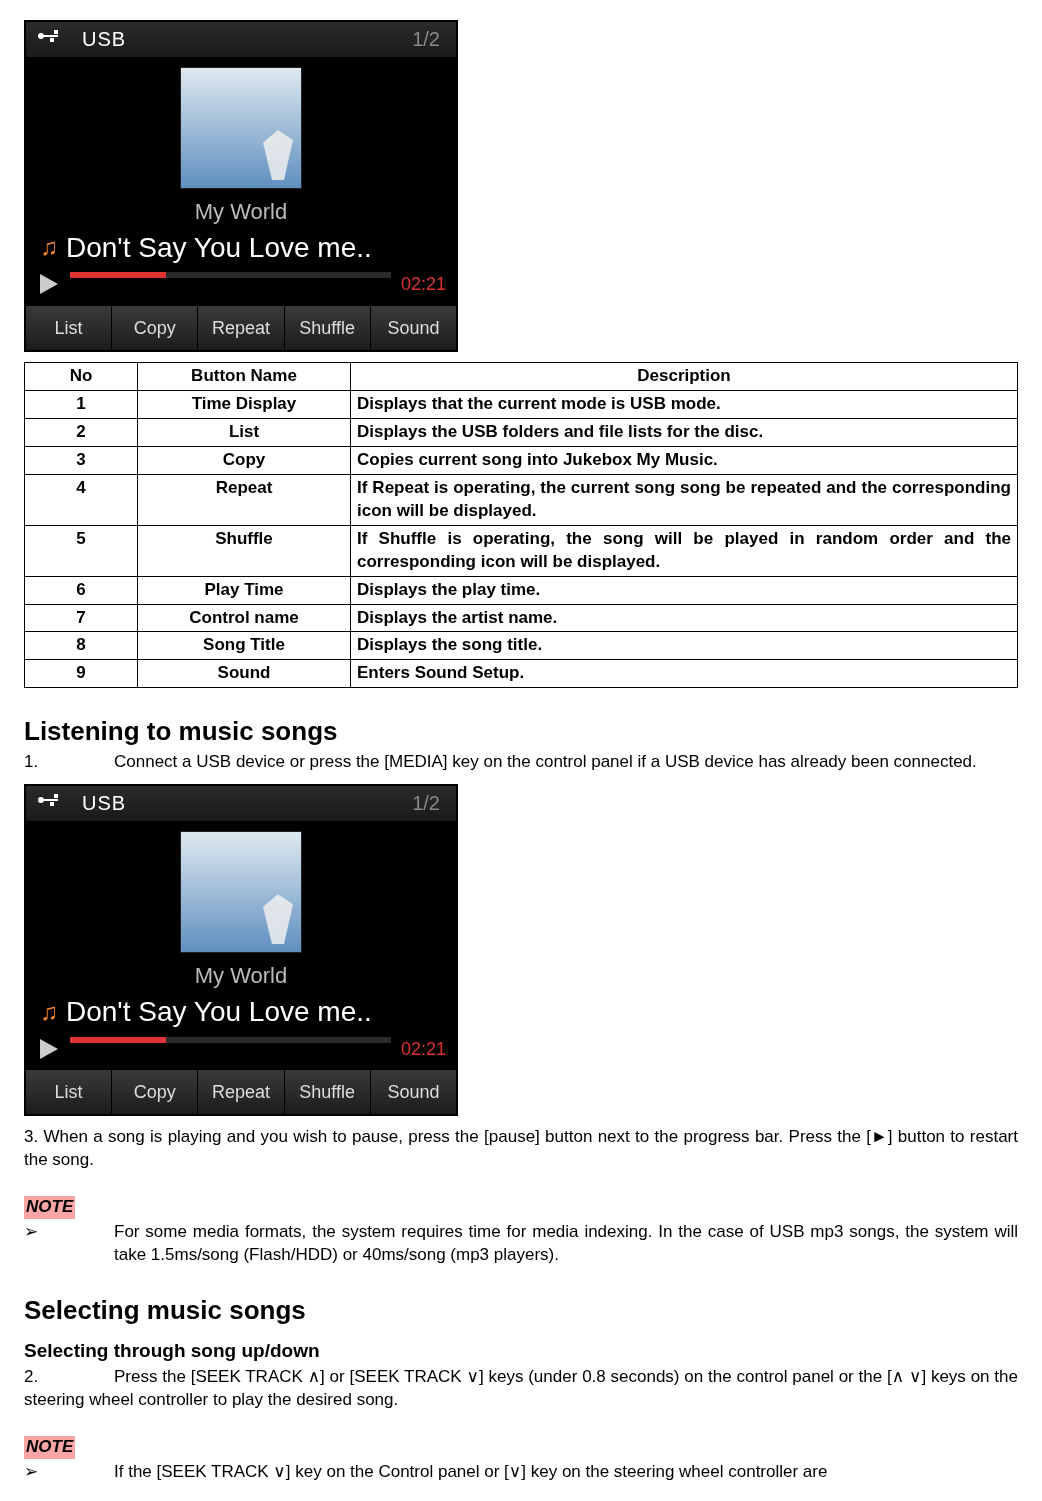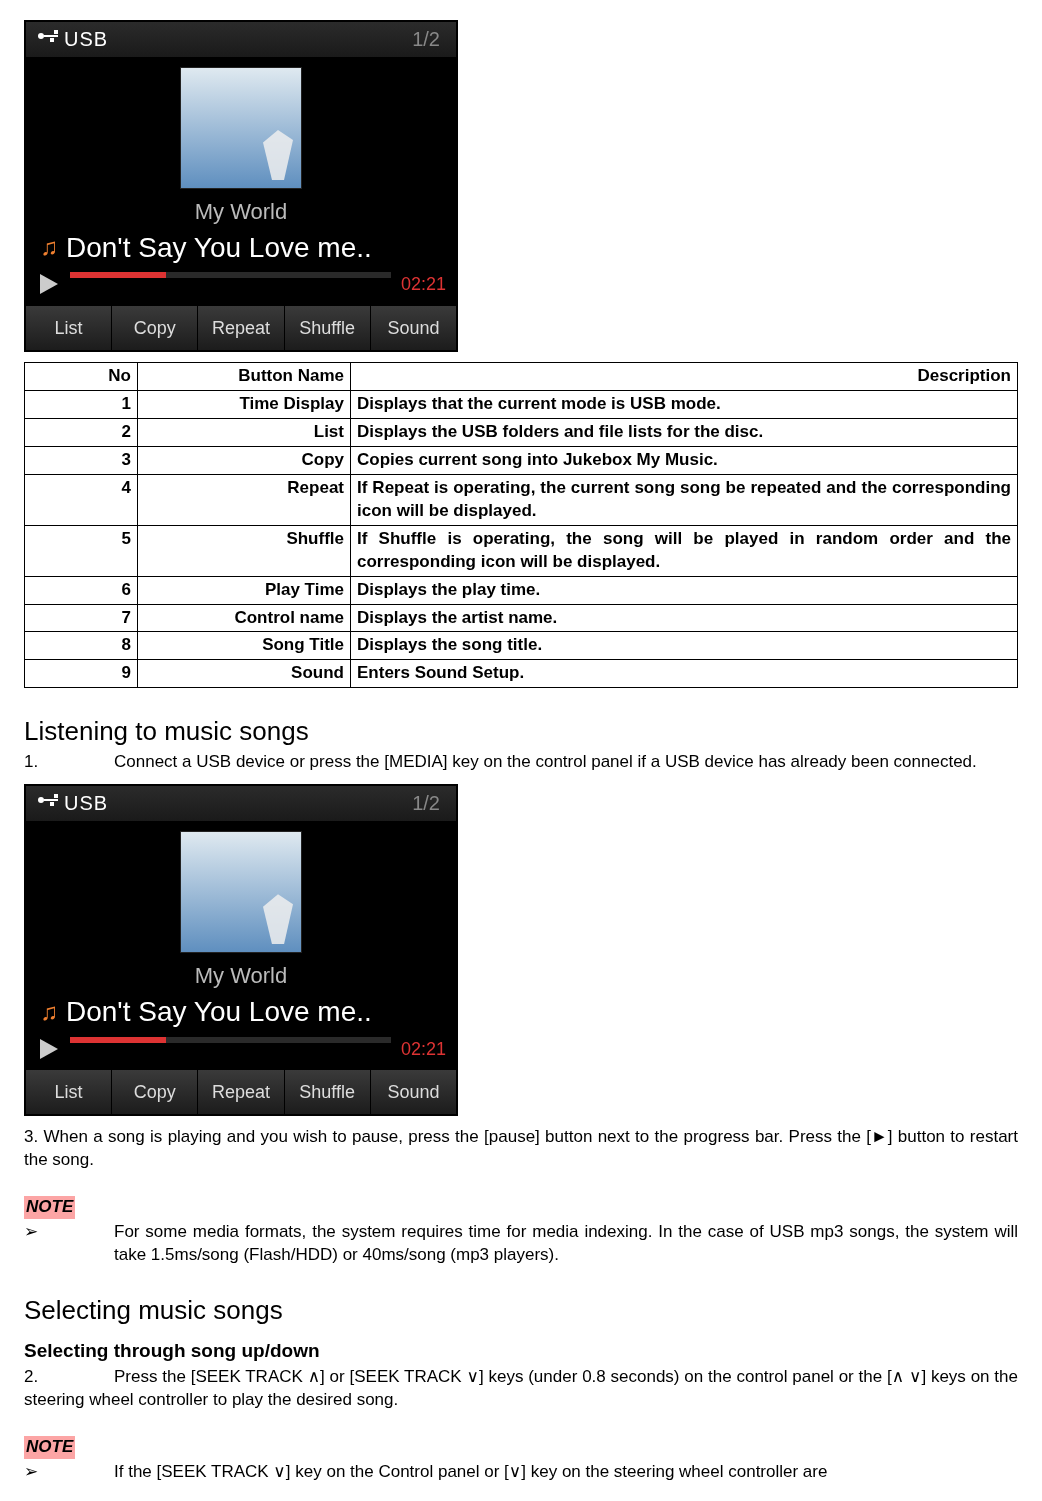--- a/index.html
+++ b/index.html
@@ -26,21 +26,21 @@
   .player-header {
     display: flex;
     align-items: center;
     justify-content: space-between;
     padding: 4px 10px;
     background: linear-gradient(#2b2b2b, #1a1a1a);
   }
   .player-usb {
     display: flex;
     align-items: center;
-    gap: 2px;
+    gap: 20px;
   }
   .usb-icon svg { width: 26px; height: 18px; }
   .usb-label { font-size: 20px; letter-spacing: 1px; }
   .track-counter { color: #888; font-size: 20px; padding-right: 6px; }
 
   .player-art {
     display: flex;
     justify-content: center;
     padding: 10px 0 4px 0;
   }
@@ -116,30 +116,30 @@
   
   table.desc {
     width: 100%;
     border-collapse: collapse;
     margin: 6px 0 20px 0;
   }
   table.desc th, table.desc td {
     border: 1px solid #000;
     padding: 2px 6px;
     vertical-align: top;
-    text-align: right;
+    text-align: center;
     font-size: 17px;
     font-weight: bold;
   }
   table.desc .col-no { width: 100px; }
   table.desc .col-name { width: 200px; }
   table.desc td.desc-cell { text-align: justify; }
 
   
-  h2 { font-size: 26px; font-weight: normal; margin: 26px 0 2px 0; }
+  h2 { font-size: 26px; font-weight: bold; margin: 26px 0 2px 0; }
   h3 { font-size: 19px; font-weight: bold; margin: 10px 0 2px 0; }
   .para { margin: 2px 0 10px 0; text-align: justify; }
 
   .note-label {
     font-style: italic;
     font-weight: bold;
     background: #fca5a5;
     display: inline-block;
     padding: 0 2px;
     margin-top: 14px;

